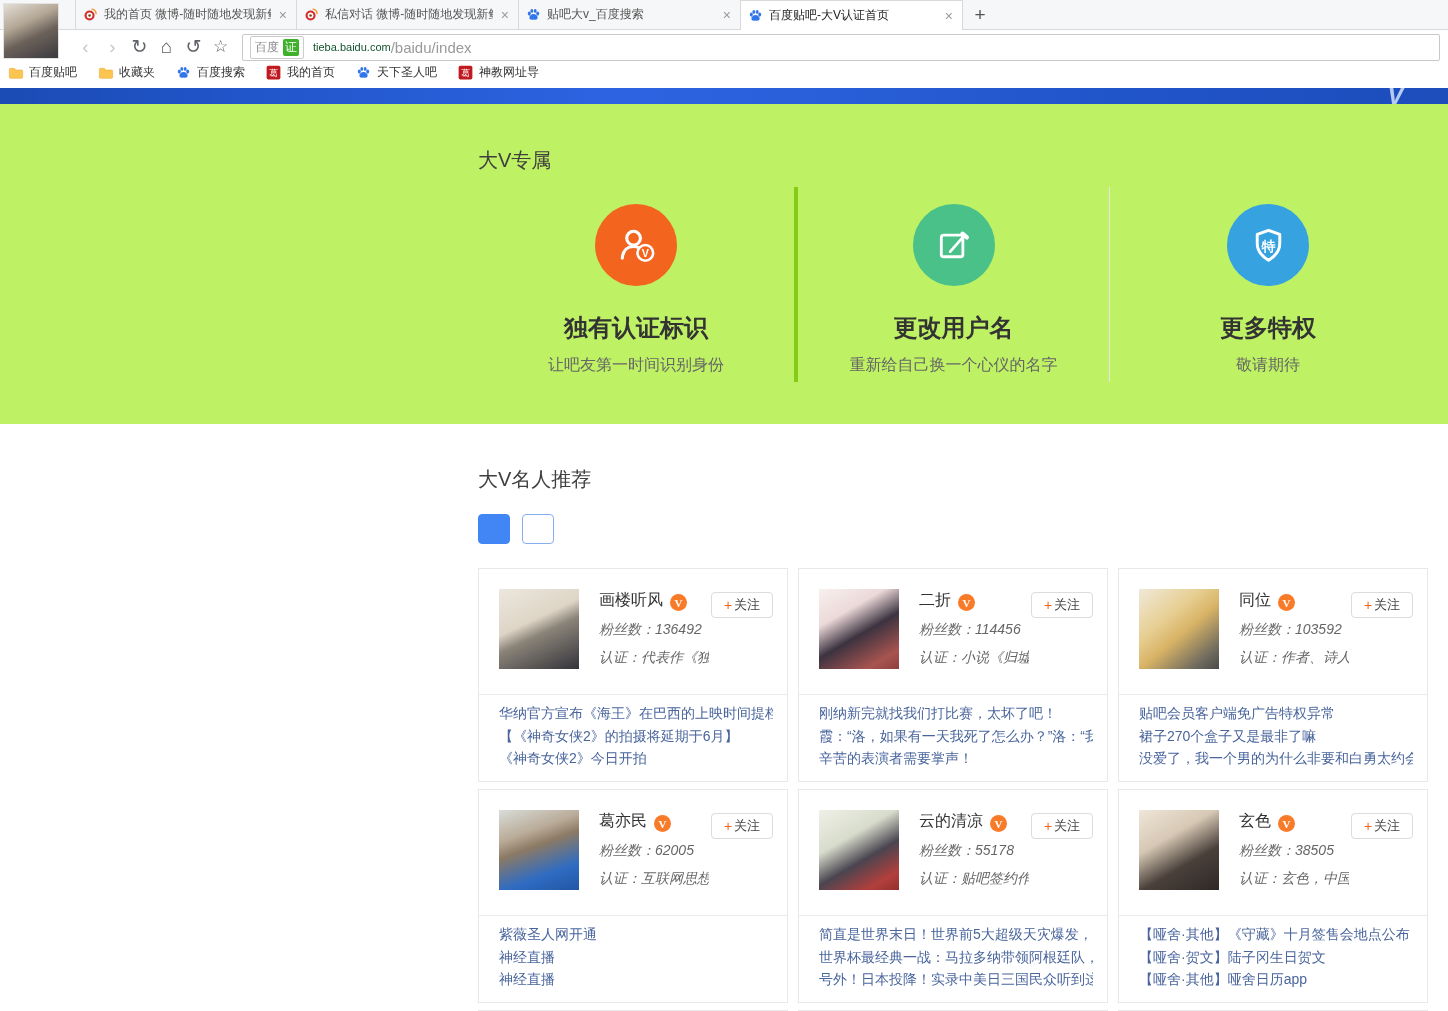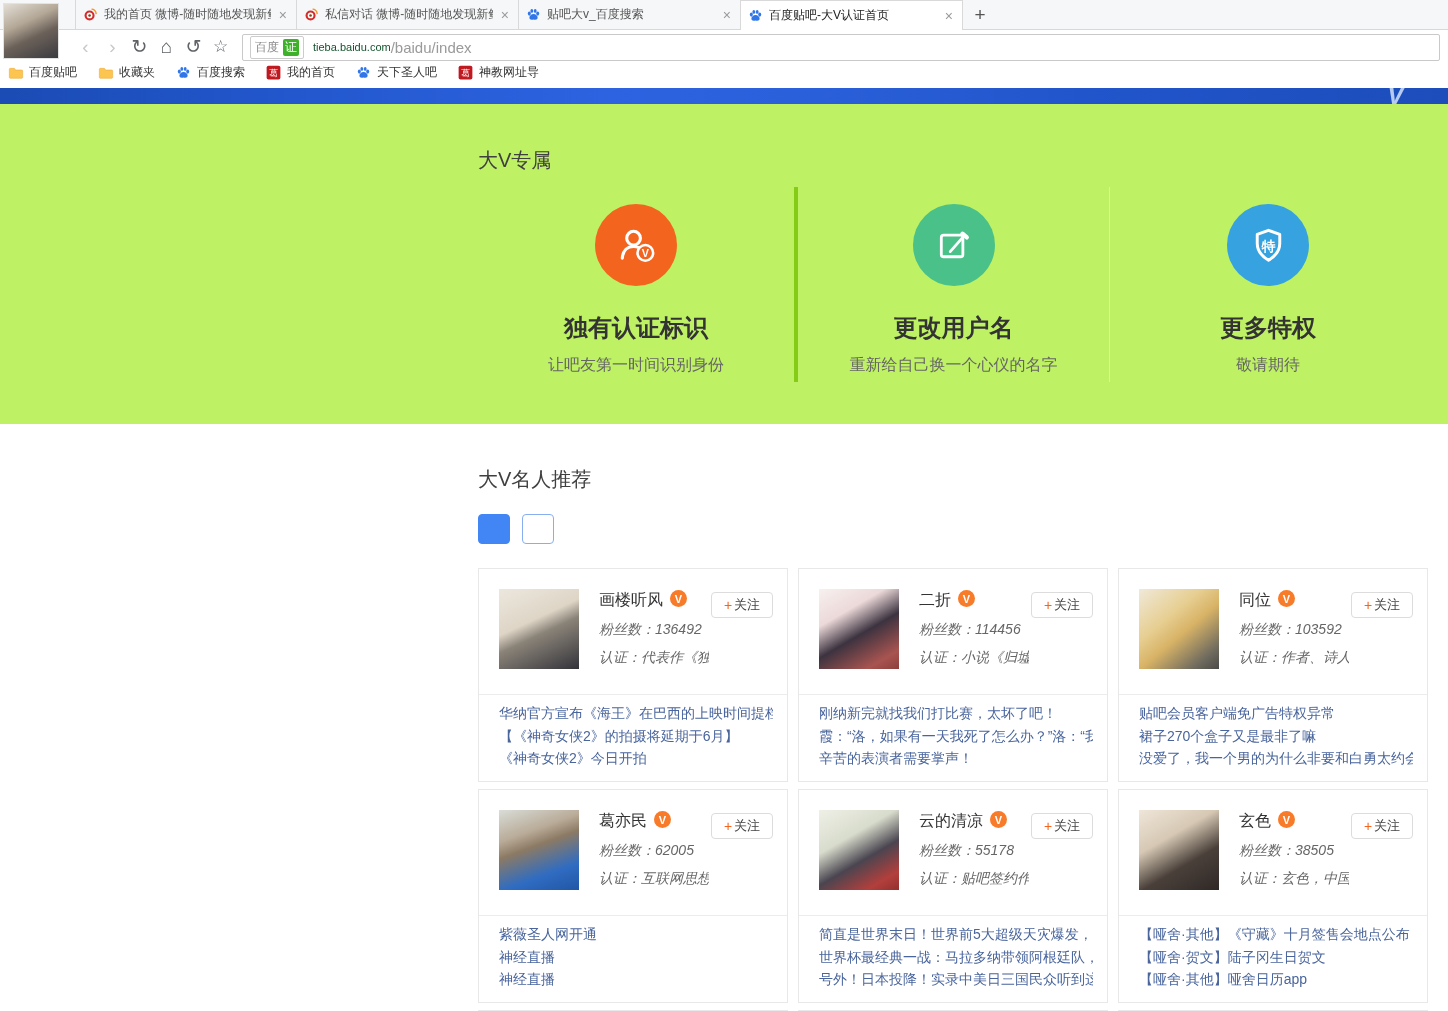--- a/index.html
+++ b/index.html
@@ -65,21 +65,21 @@
       column-gap:10px;row-gap:7px;}
   .card{position:relative;height:214px;border:1px solid #e8e8e8;background:#fff;}
   .card-avatar{position:absolute;left:20px;top:20px;width:80px;height:80px;cursor:pointer;}
   .avatar-1{background:linear-gradient(155deg,#ece7de 0%,#ded5c6 40%,#8a8378 55%,#33333a 100%);}
   .avatar-2{background:linear-gradient(150deg,#f7f1ef 0%,#ecd9d9 30%,#3c3340 55%,#a85450 85%,#8d3f3c 100%);}
   .avatar-3{background:linear-gradient(140deg,#f0e9da 0%,#e7cf93 35%,#d8b366 55%,#6e6a5e 85%,#4b4a47 100%);}
   .avatar-4{background:linear-gradient(160deg,#d9ddd8 0%,#b9ab98 30%,#8c7a64 45%,#2f6cc2 75%,#2256a5 100%);}
   .avatar-5{background:linear-gradient(150deg,#eef0e6 0%,#d8dccc 35%,#4a4550 60%,#b23f3c 85%,#93302e 100%);}
   .avatar-6{background:linear-gradient(150deg,#efe6d9 0%,#d6c8b4 35%,#4a403a 65%,#2e2826 100%);}
   .card-info{margin-left:120px;padding-top:21px;padding-right:78px;}
-  .card-name-row{display:flex;align-items:flex-start;gap:7px;}
+  .card-name-row{display:flex;align-items:flex-end;gap:7px;font-family:Liberation Serif, serif;}
   .card-name{font-size:16px;color:#333;}
   .v-badge{width:17px;height:17px;border-radius:50%;background:#f87b29;color:#fff;flex:none;
       font-size:11px;font-weight:bold;display:flex;align-items:center;justify-content:center;}
   .card-fans,.card-cert{margin-top:10px;font-size:14px;color:#666;white-space:nowrap;overflow:hidden;font-style:italic;}
   .follow-btn{position:absolute;right:14px;top:23px;width:62px;height:26px;cursor:pointer;
       border:1px solid #dcdcdc;border-radius:4px;background:#fff;font-size:13px;color:#444;
       display:flex;align-items:center;justify-content:center;gap:2px;
       font-family:"Liberation Sans","DejaVu Sans",sans-serif;}
   .follow-btn .plus{color:#f3641f;font-size:14px;}
   .card-divider{position:absolute;left:0;right:0;top:125px;height:1px;background:#ececec;}

